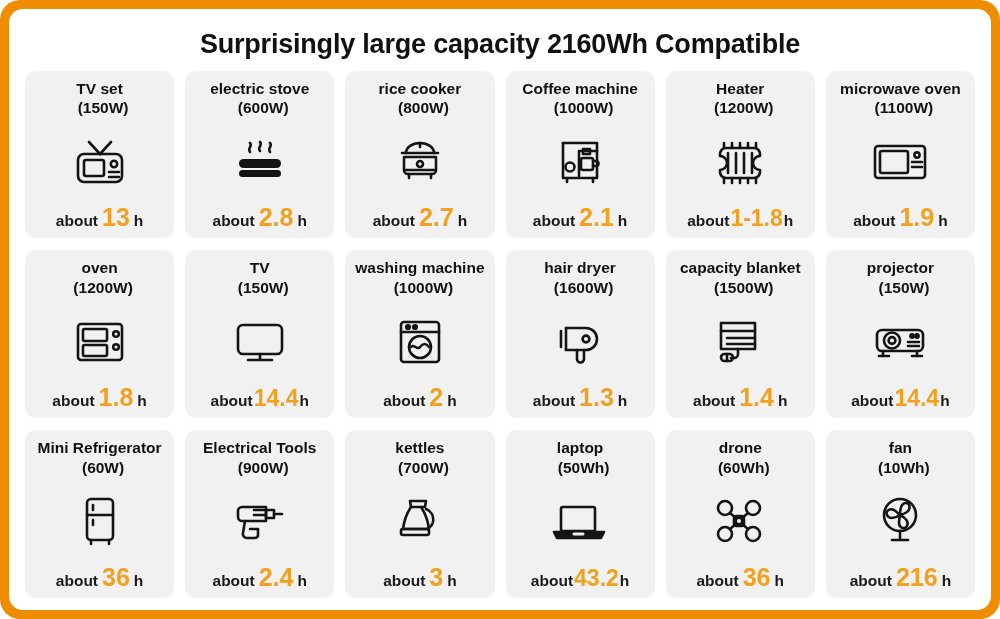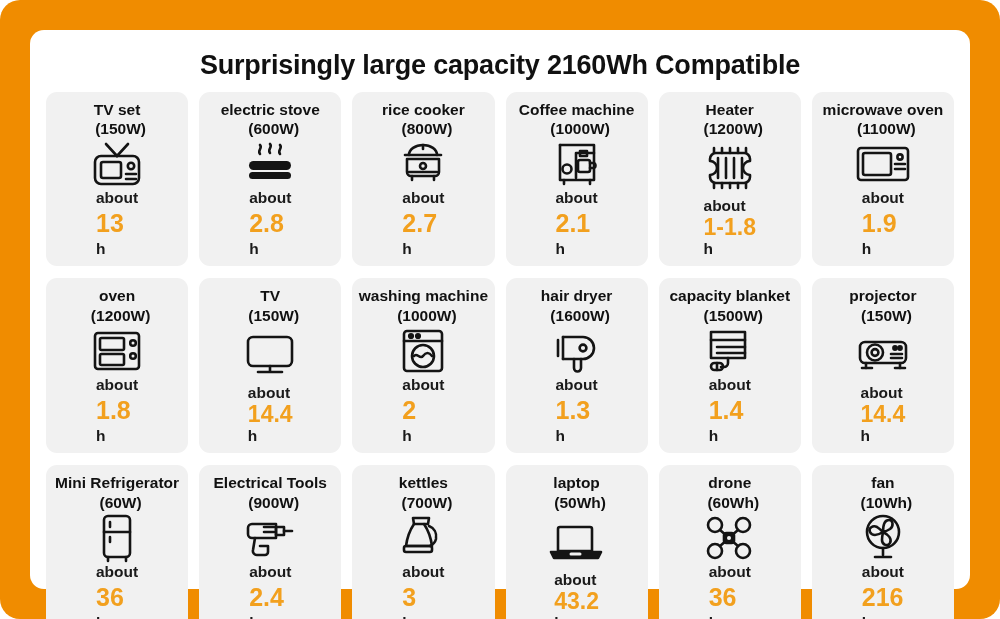--- a/index.html
+++ b/index.html
@@ -6,21 +6,21 @@
   html, body {
     width: 1000px; height: 619px;
     background: #ffffff;
     font-family: "Liberation Sans", sans-serif;
     overflow: hidden;
   }
   .frame {
     width: 1000px; height: 619px;
     background: #F08C00;
     border-radius: 20px;
-    padding: 30px;
+    padding: 9px;
   }
   .inner {
     width: 100%; height: 100%;
     background: #ffffff;
     border-radius: 14px;
     padding: 14px 16px 12px 16px;
     display: flex;
     flex-direction: column;
   }
   .headline {
@@ -73,21 +73,20 @@
     justify-content: center;
     width: 100%;
   }
   .card-icon svg { display: block; }
   .card-foot {
     display: flex;
     align-items: baseline;
     justify-content: center;
     gap: 4px;
     white-space: nowrap;
-    flex-direction: column;
   }
   .about, .unit {
     font-size: 15.5px;
     font-weight: bold;
     color: #1a1a1a;
   }
   .value {
     font-size: 25px;
     font-weight: bold;
     color: #F2A01E;

